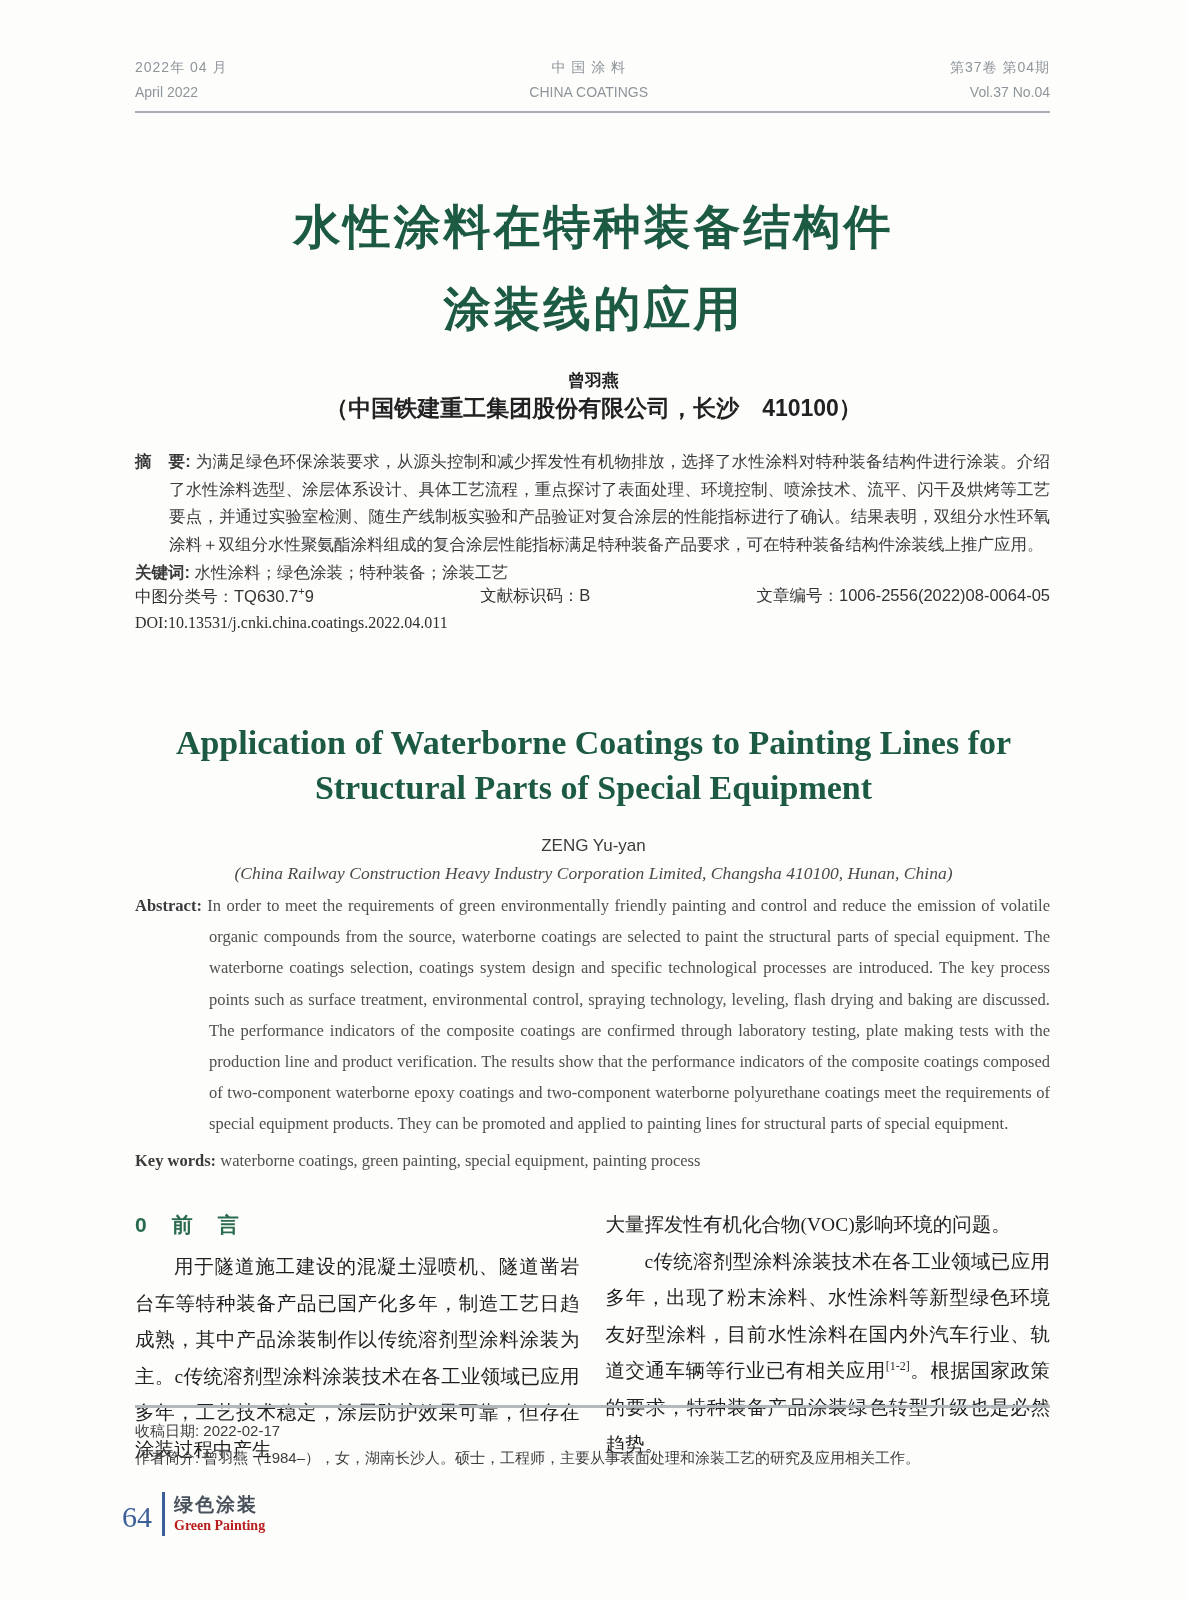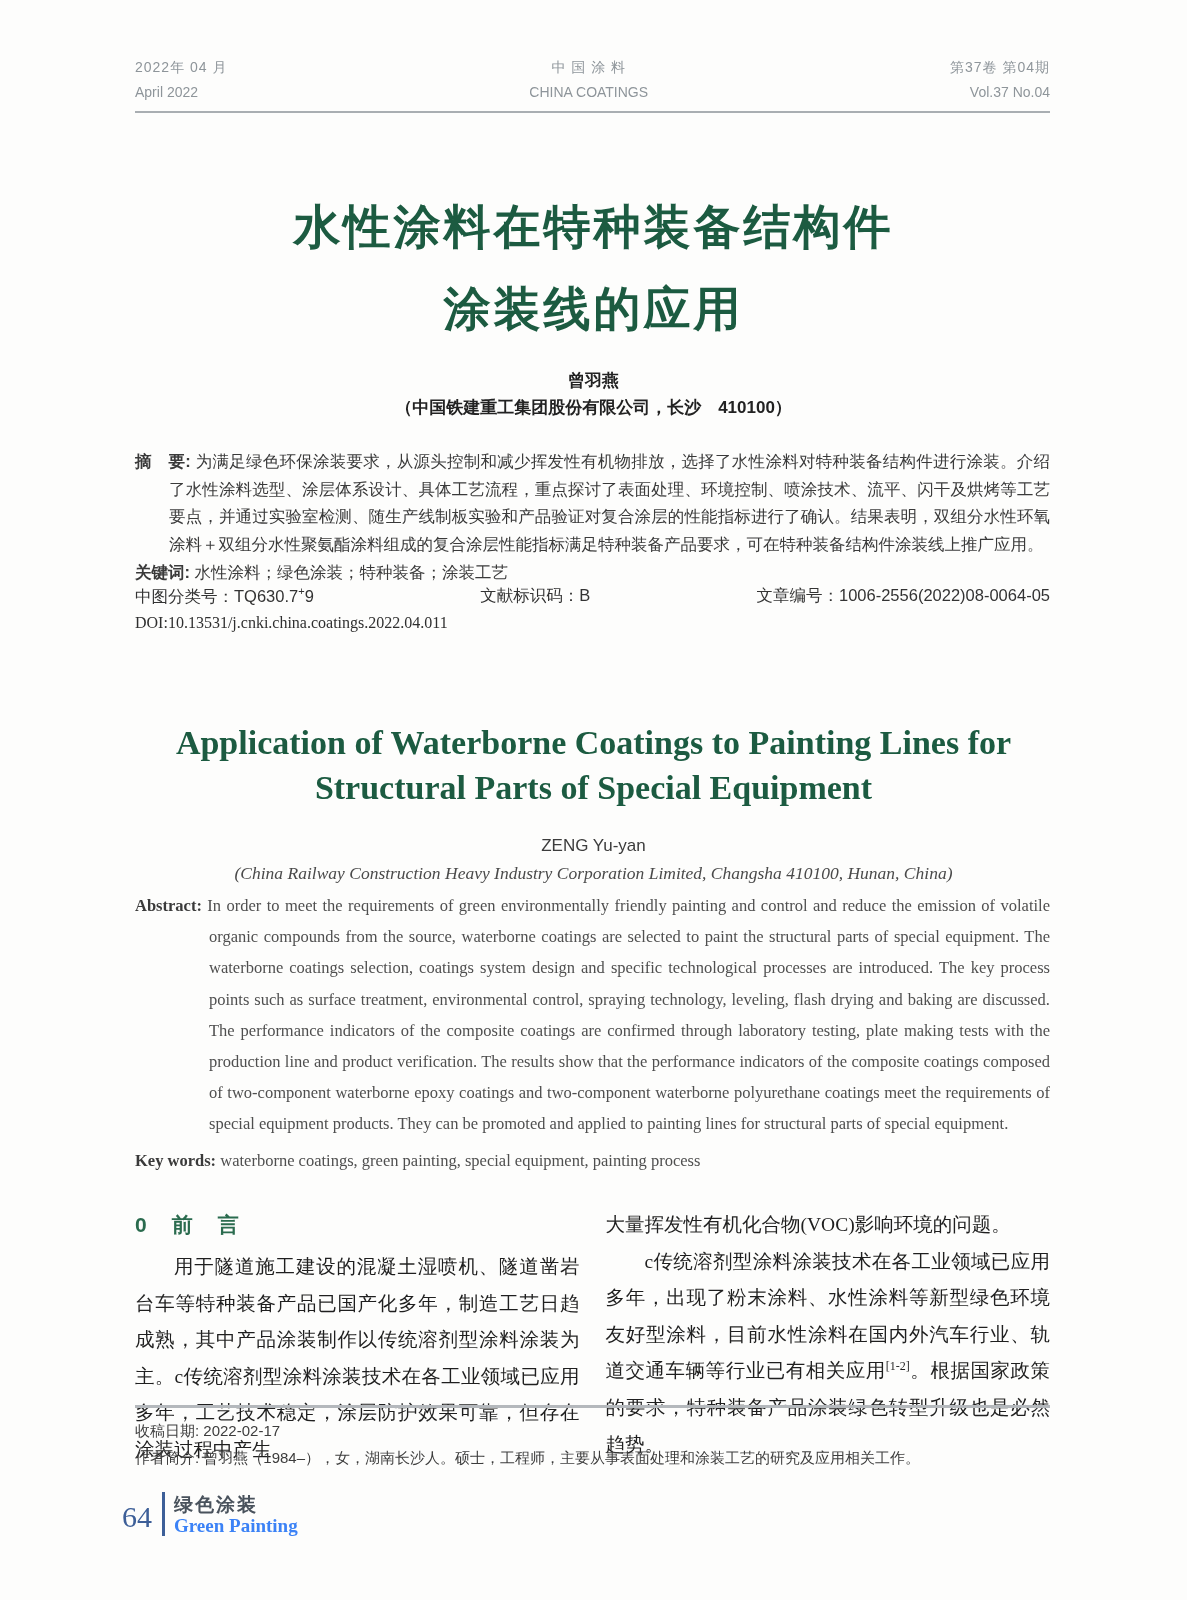--- a/index.html
+++ b/index.html
@@ -39,21 +39,21 @@
     font-family: "Liberation Sans", sans-serif;
     font-weight: bold;
     font-size: 47px; line-height: 82px; letter-spacing: 3px;
   }
 
   .byline-cn {
     position: absolute; top: 368px; left: 0; right: 0;
     text-align: center; color: #222;
   }
   .byline-cn .author { font-size: 17px; font-weight: bold; line-height: 26px; }
-  .byline-cn .affil  { font-size: 17px; font-weight: bold; line-height: 28px; }
+  .byline-cn .affil  { font-size: 23px; font-weight: bold; line-height: 28px; }
 
   
   .abstract-cn {
     position: absolute; top: 448px; left: 135px; right: 137px;
     color: #3a3a3a; font-size: 16.5px; line-height: 27.5px;
     text-align: justify;
   }
   .hang-cn { padding-left: 34px; text-indent: -34px; }
   .abstract-cn .label, .keywords-cn .label { font-weight: bold; }
   .keywords-cn { margin-top: 1px; }
@@ -126,21 +126,21 @@
   
   .footer { position: absolute; top: 1492px; left: 122px; display: flex; align-items: center; }
   .page-num {
     font-family: "Liberation Serif", serif;
     color: #3d5f98; font-size: 30px; padding: 6px 10px 0 0;
   }
   .footer-bar { width: 3px; height: 44px; background: #3d5f98; margin-right: 9px; }
   .footer-col .col-cn { color: #49525c; font-weight: bold; font-size: 19px; letter-spacing: 2px; line-height: 24px; }
   .footer-col .col-en {
     font-family: "Liberation Serif", serif; font-weight: bold;
-    color: #3b82f6; font-size: 19px; line-height: 18px;
+    color: #b91c1c; font-size: 14px; line-height: 18px;
   }
 </style>
 </head>
 <body>
 
 <div class="page">
 
   <div class="header">
     <div class="cell left">
       <div class="cn">2022年 04 月</div>

